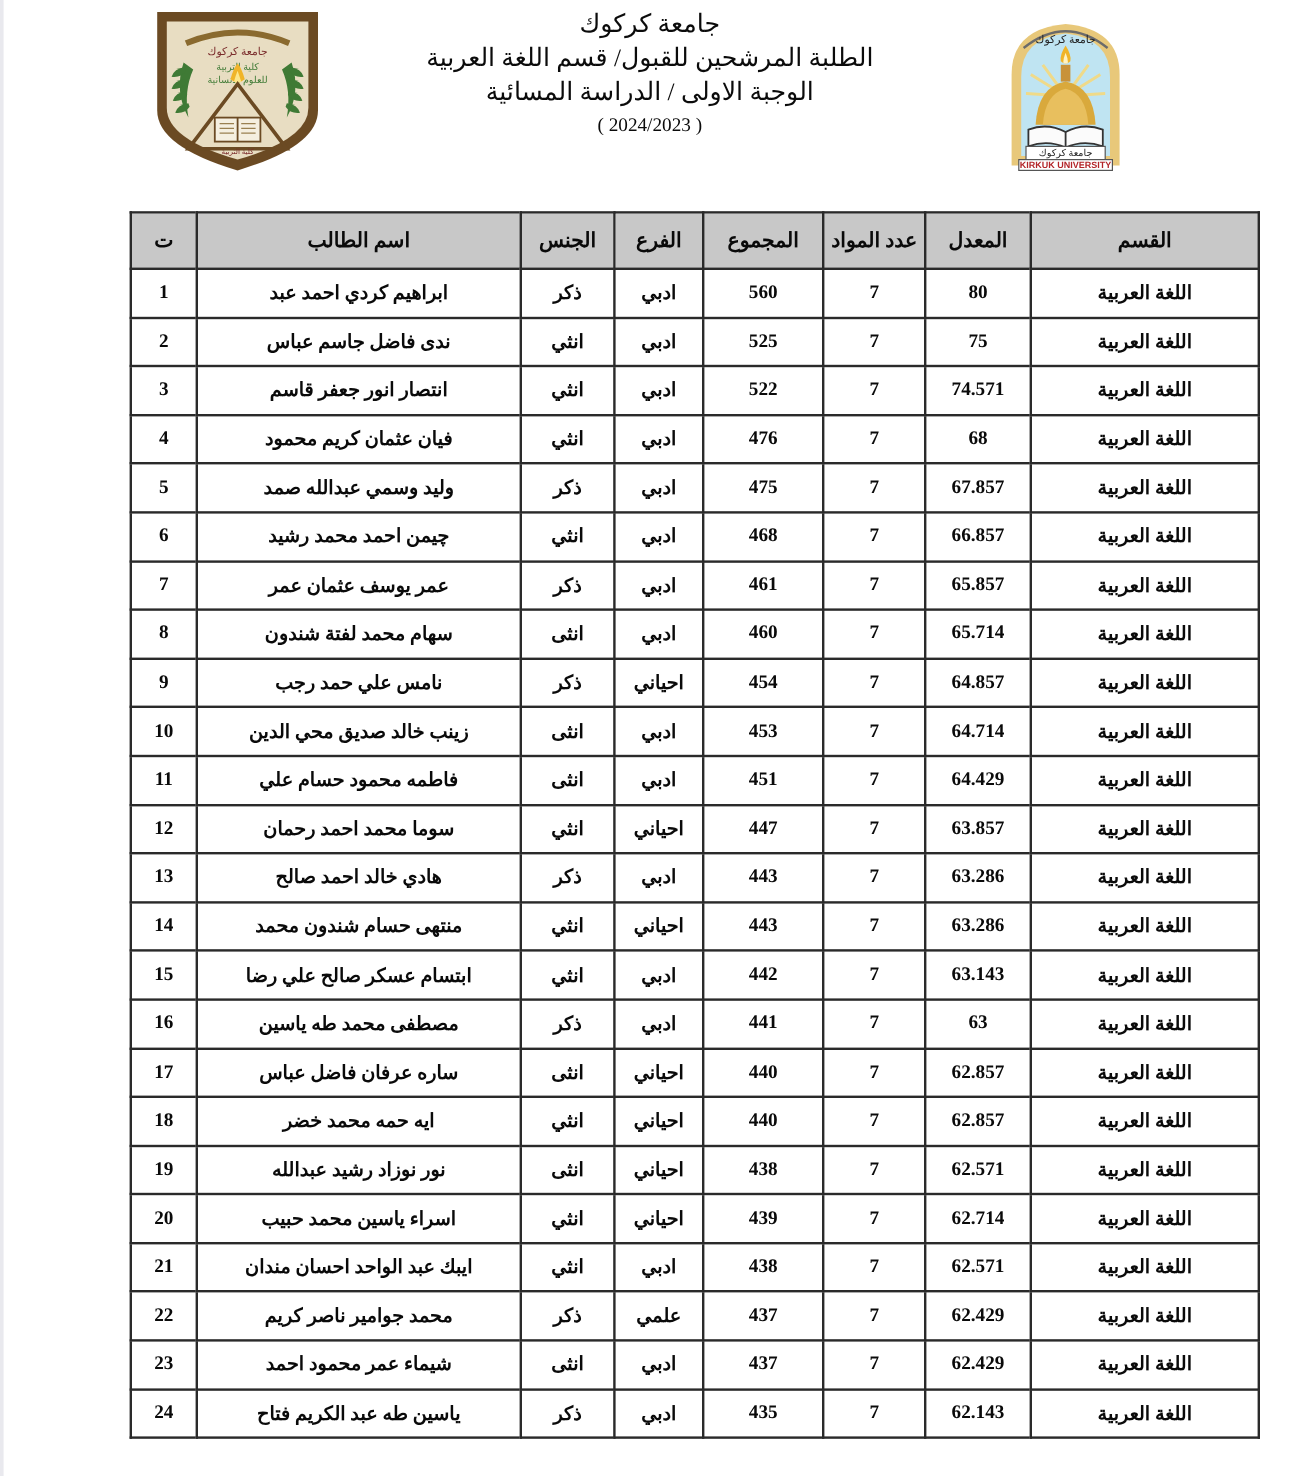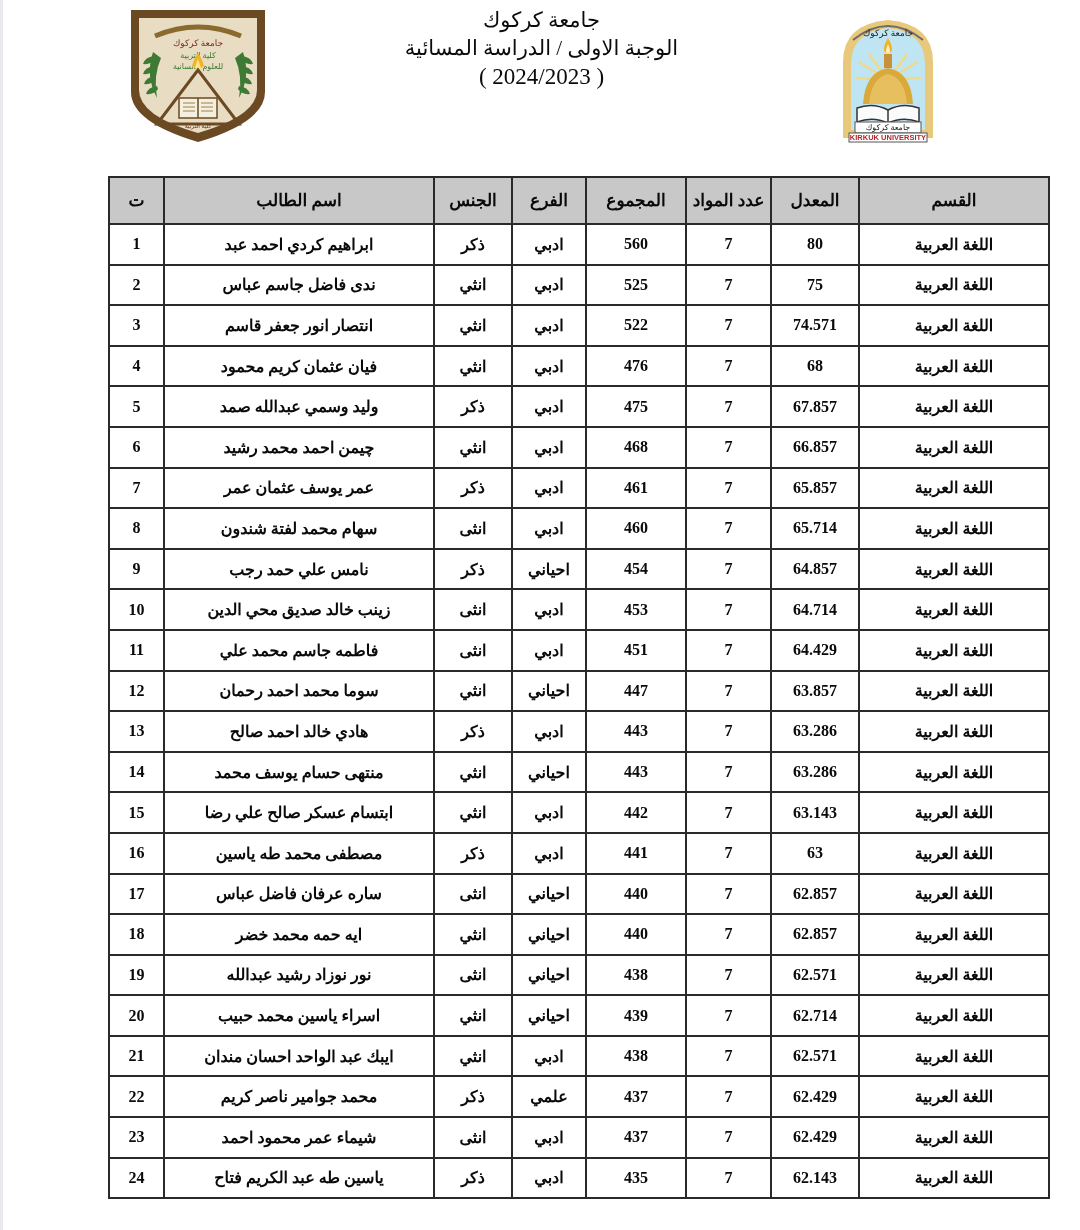--- a/index.html
+++ b/index.html
@@ -39,21 +39,21 @@
   .header-titles .line {
     font-size: 21px;
     line-height: 28px;
     font-weight: 400;
     color: #0b0b0b;
     letter-spacing: 0px;
     white-space: nowrap;
   }
   .header-titles .line.year {
     direction: ltr;
-    font-size: 23px;
+    font-size: 16px;
     line-height: 30px;
   }
 
   
   .logo {
     position: absolute;
     top: 6px;
   }
   .logo-left  { left: 810px; width: 150px; height: 140px; }
   .logo-right { left: 122px; width: 148px; height: 140px; }
@@ -150,20 +150,21 @@
           <line x1="78" y1="97" x2="90" y2="97"></line>
             <line x1="78" y1="101" x2="90" y2="101"></line>
             <line x1="78" y1="105" x2="90" y2="105"></line>
         </g>
         <text x="75" y="122" font-size="6" text-anchor="middle" fill="#7a2b2b" font-family="'Liberation Serif',serif">كلية التربية</text>
       </svg>
     </div>
 
     <div class="header-titles">
       <div class="line">جامعة كركوك</div>
+      <div class="line">الطلبة المرشحين للقبول/ قسم اللغة العربية</div>
       <div class="line">الوجبة الاولى / الدراسة المسائية</div>
       <div class="line year">( 2024/2023 )</div>
     </div>
 
     <div class="logo logo-left">
       <svg viewBox="0 0 150 140" width="150" height="140" aria-hidden="true">
         <path d="M30 132 V56 Q30 18 75 14 Q120 18 120 56 V132 Z" fill="#e8c87a"></path>
         <path d="M38 124 V58 Q38 26 75 22 Q112 26 112 58 V124 Z" fill="#bfe4f2"></path>
         <path d="M40 34 Q75 6 110 34" stroke="#6b6b6b" stroke-width="2" fill="none"></path>
         <text x="75" y="30" font-size="9" text-anchor="middle" fill="#222" font-family="'Liberation Serif',serif">جامعة كركوك</text>
@@ -319,21 +320,21 @@
             <td class="cell-name">زينب خالد صديق محي الدين</td>
             <td class="cell-idx">10</td>
           </tr>
           <tr>
             <td class="cell-dept">اللغة العربية</td>
             <td class="cell-avg">64.429</td>
             <td class="cell-subj">7</td>
             <td class="cell-total">451</td>
             <td class="cell-branch">ادبي</td>
             <td class="cell-gender">انثى</td>
-            <td class="cell-name">فاطمه جاسم محمد علي</td>
+            <td class="cell-name">فاطمه محمود حسام علي</td>
             <td class="cell-idx">11</td>
           </tr>
           <tr>
             <td class="cell-dept">اللغة العربية</td>
             <td class="cell-avg">63.857</td>
             <td class="cell-subj">7</td>
             <td class="cell-total">447</td>
             <td class="cell-branch">احياني</td>
             <td class="cell-gender">انثي</td>
             <td class="cell-name">سوما محمد احمد رحمان</td>
@@ -349,21 +350,21 @@
             <td class="cell-name">هادي خالد احمد صالح</td>
             <td class="cell-idx">13</td>
           </tr>
           <tr>
             <td class="cell-dept">اللغة العربية</td>
             <td class="cell-avg">63.286</td>
             <td class="cell-subj">7</td>
             <td class="cell-total">443</td>
             <td class="cell-branch">احياني</td>
             <td class="cell-gender">انثي</td>
-            <td class="cell-name">منتهى حسام يوسف محمد</td>
+            <td class="cell-name">منتهى حسام شندون محمد</td>
             <td class="cell-idx">14</td>
           </tr>
           <tr>
             <td class="cell-dept">اللغة العربية</td>
             <td class="cell-avg">63.143</td>
             <td class="cell-subj">7</td>
             <td class="cell-total">442</td>
             <td class="cell-branch">ادبي</td>
             <td class="cell-gender">انثي</td>
             <td class="cell-name">ابتسام عسكر صالح علي رضا</td>

